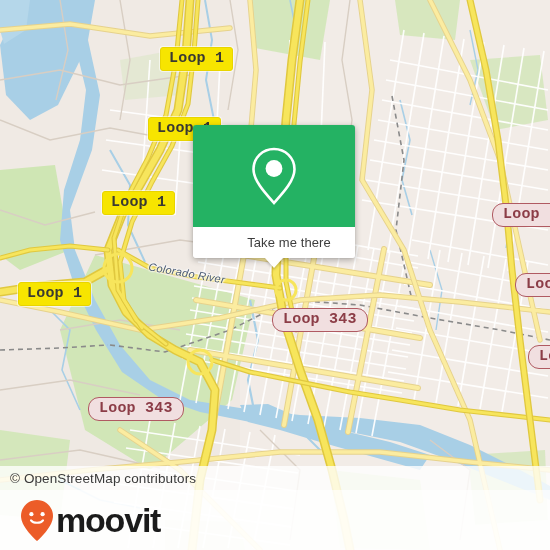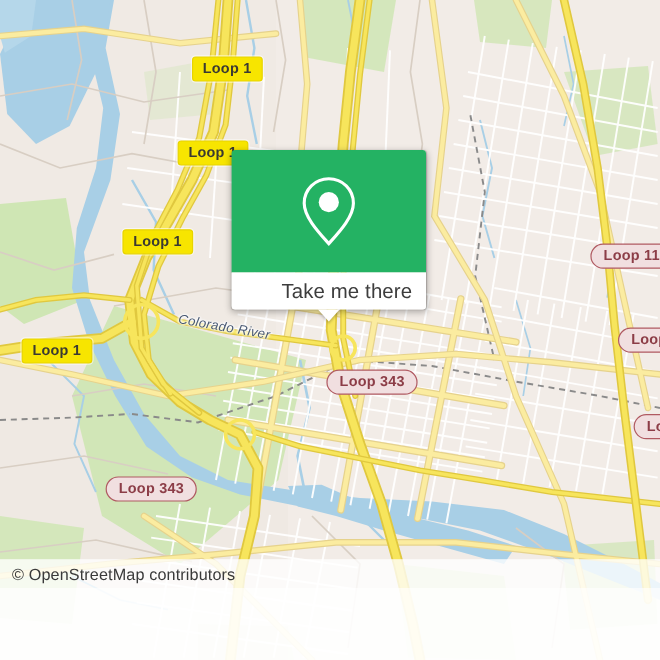--- a/index.html
+++ b/index.html
@@ -12,24 +12,25 @@
 
   
   #map{position:absolute;inset:0;width:550px;height:550px;}
   #map svg{display:block;width:550px;height:550px;}
 
   
   .shield{
     position:absolute;
     display:flex;align-items:center;justify-content:center;
     white-space:nowrap;
-    font-size:12px;font-weight:bold;
+    font-size:15px;font-weight:bold;
     letter-spacing:.2px;
     line-height:1;
     box-sizing:border-box;
+    font-family:Liberation Mono, monospace;
   }
   .shield.yellow{
     background:#f7e500;
     border:1.5px solid #e8d400;
     border-radius:3px;
     color:#3a3a32;
     padding:3px 8px 4px;
     box-shadow:0 0 0 1px rgba(255,255,255,.55);
   }
   .shield.rose{
@@ -66,21 +67,21 @@
     border-radius:3px 3px 0 0;
     display:flex;align-items:center;justify-content:center;
   }
   #popup .card-white{
     background:#fff;
     height:31px;
     border-radius:0 0 3px 3px;
     display:flex;align-items:center;justify-content:center;
   }
   #popup .cta-text{
-    font-size:17px;
+    font-size:13px;
     color:#3d3d3d;
     letter-spacing:.1px;
     margin-left:30px;
   }
   #popup .tail{
     position:absolute;
     left:50%;margin-left:-9px;
     top:133px;
     width:0;height:0;
     border-left:9px solid transparent;
@@ -403,15 +404,24 @@
       <span class="cta-text">Take me there</span>
     </div>
     <div class="tail"></div>
   </div>
 
   <div id="attrib">
     <span class="txt">© OpenStreetMap contributors</span>
   </div>
 
   <div id="bottombar">
+    <div id="brand">
+      <svg width="34" height="44" viewBox="0 0 34 44">
+        <path d="M17 2 C8.2 2 1 9.1 1 17.9 C1 27.7 12.2 38.5 17 43 C21.8 38.5 33 27.7 33 17.9 C33 9.1 25.8 2 17 2 Z" fill="#ec5c28"></path>
+        <circle cx="11.4" cy="16.2" r="2.1" fill="#ffffff"></circle>
+        <circle cx="22.6" cy="16.2" r="2.1" fill="#ffffff"></circle>
+        <path d="M11 22.3 C13.3 25.6 20.7 25.6 23 22.3" fill="none" stroke="#ffffff" stroke-width="2.1" stroke-linecap="round"></path>
+      </svg>
+      <span class="word">moovit</span>
+    </div>
   </div>
 
 </div>
 
 </body></html>

